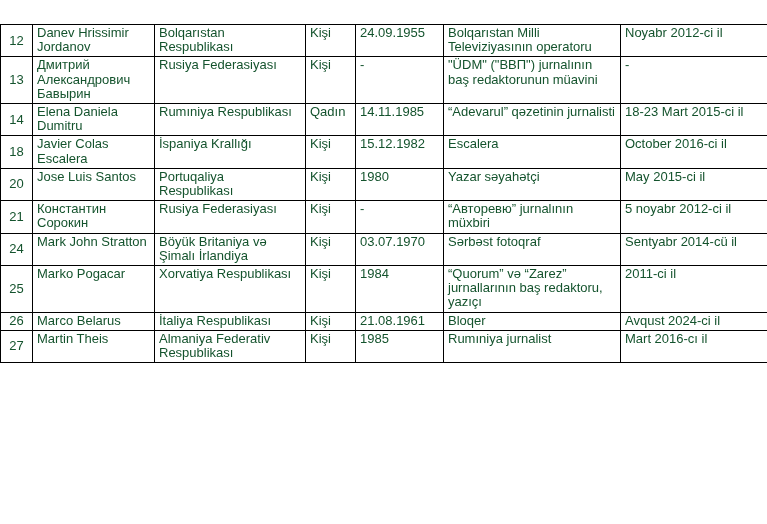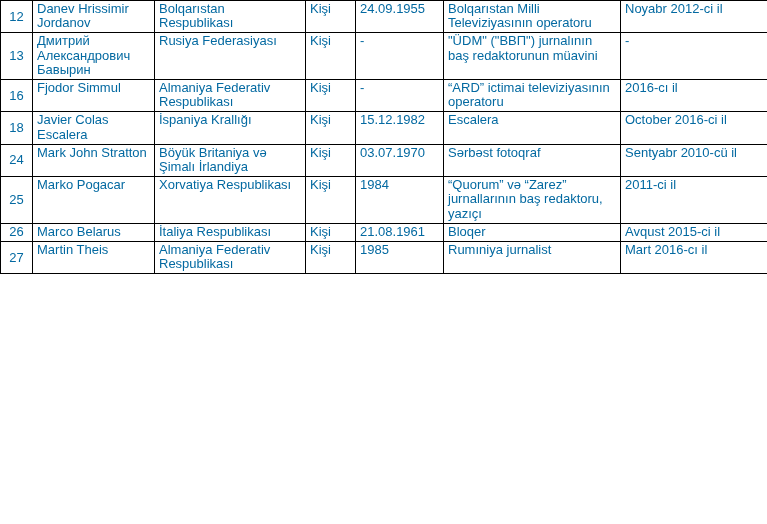--- a/index.html
+++ b/index.html
@@ -11,21 +11,22 @@
     position: relative;
     width: 767px;
     height: 524px;
     overflow: hidden;
     background: #ffffff;
   }
   table.doc-table {
     border-collapse: collapse;
     table-layout: fixed;
     width: 767px;
-    color: #0369a1;
+    color: #14532d;
+    margin-top: 24px;
   }
   table.doc-table td {
     border: 1px solid #000000;
     font-size: 13px;
     line-height: 14.2px;
     padding: 1px 4px 2px 4px;
     vertical-align: top;
     text-align: left;
     overflow: hidden;
     word-wrap: break-word;
@@ -63,63 +64,81 @@
         <tr>
           <td class="num-cell">13</td>
           <td>Дмитрий Александрович Бавырин</td>
           <td>Rusiya Federasiyası</td>
           <td>Kişi</td>
           <td>-</td>
           <td>"ÜDM" ("ВВП") jurnalının baş redaktorunun müavini</td>
           <td>-</td>
         </tr>
         <tr>
-          <td class="num-cell">16</td>
-          <td>Fjodor Simmul</td>
-          <td>Almaniya Federativ Respublikası</td>
-          <td>Kişi</td>
-          <td>-</td>
-          <td>“ARD” ictimai televiziyasının operatoru</td>
-          <td>2016-cı il</td>
+          <td class="num-cell">14</td>
+          <td>Elena Daniela Dumitru</td>
+          <td>Rumıniya Respublikası</td>
+          <td>Qadın</td>
+          <td>14.11.1985</td>
+          <td>“Adevarul” qəzetinin jurnalisti</td>
+          <td>18-23 Mart 2015-ci il</td>
         </tr>
         <tr>
           <td class="num-cell">18</td>
           <td>Javier Colas Escalera</td>
           <td>İspaniya Krallığı</td>
           <td>Kişi</td>
           <td>15.12.1982</td>
           <td>Escalera</td>
           <td>October 2016-ci il</td>
         </tr>
         <tr>
+          <td class="num-cell">20</td>
+          <td>Jose Luis Santos</td>
+          <td>Portuqaliya Respublikası</td>
+          <td>Kişi</td>
+          <td>1980</td>
+          <td>Yazar səyahətçi</td>
+          <td>May 2015-ci il</td>
+        </tr>
+        <tr>
+          <td class="num-cell">21</td>
+          <td>Константин Сорокин</td>
+          <td>Rusiya Federasiyası</td>
+          <td>Kişi</td>
+          <td>-</td>
+          <td>“Авторевю” jurnalının müxbiri</td>
+          <td>5 noyabr 2012-ci il</td>
+        </tr>
+        <tr>
           <td class="num-cell">24</td>
           <td>Mark John Stratton</td>
           <td>Böyük Britaniya və Şimalı İrlandiya</td>
           <td>Kişi</td>
           <td>03.07.1970</td>
           <td>Sərbəst fotoqraf</td>
-          <td>Sentyabr 2010-cü il</td>
+          <td>Sentyabr 2014-cü il</td>
         </tr>
         <tr>
           <td class="num-cell">25</td>
           <td>Marko Pogacar</td>
           <td>Xorvatiya Respublikası</td>
           <td>Kişi</td>
           <td>1984</td>
           <td>“Quorum” və “Zarez” jurnallarının baş redaktoru, yazıçı</td>
           <td>2011-ci il</td>
         </tr>
         <tr>
           <td class="num-cell">26</td>
           <td>Marco Belarus</td>
           <td>İtaliya Respublikası</td>
           <td>Kişi</td>
           <td>21.08.1961</td>
           <td>Bloqer</td>
-          <td>Avqust 2015-ci il</td>
+          <td>Avqust 2024-ci il</td>
         </tr>
         <tr>
           <td class="num-cell">27</td>
           <td>Martin Theis</td>
           <td>Almaniya Federativ Respublikası</td>
           <td>Kişi</td>
           <td>1985</td>
           <td>Rumıniya jurnalist</td>
           <td>Mart 2016-cı il</td>
         </tr>

